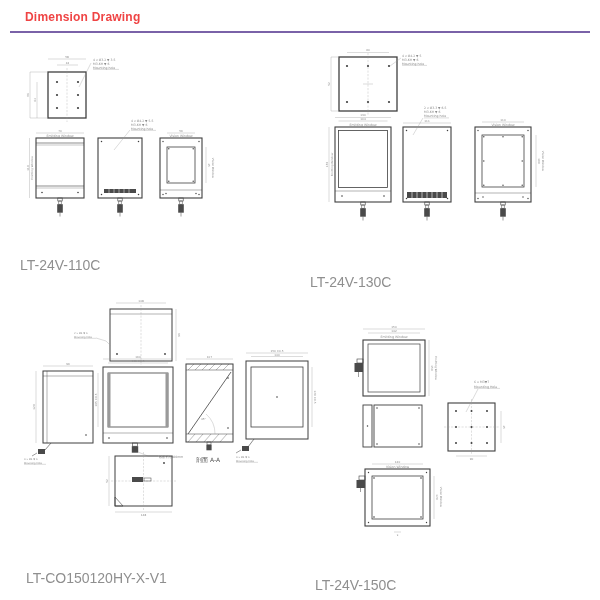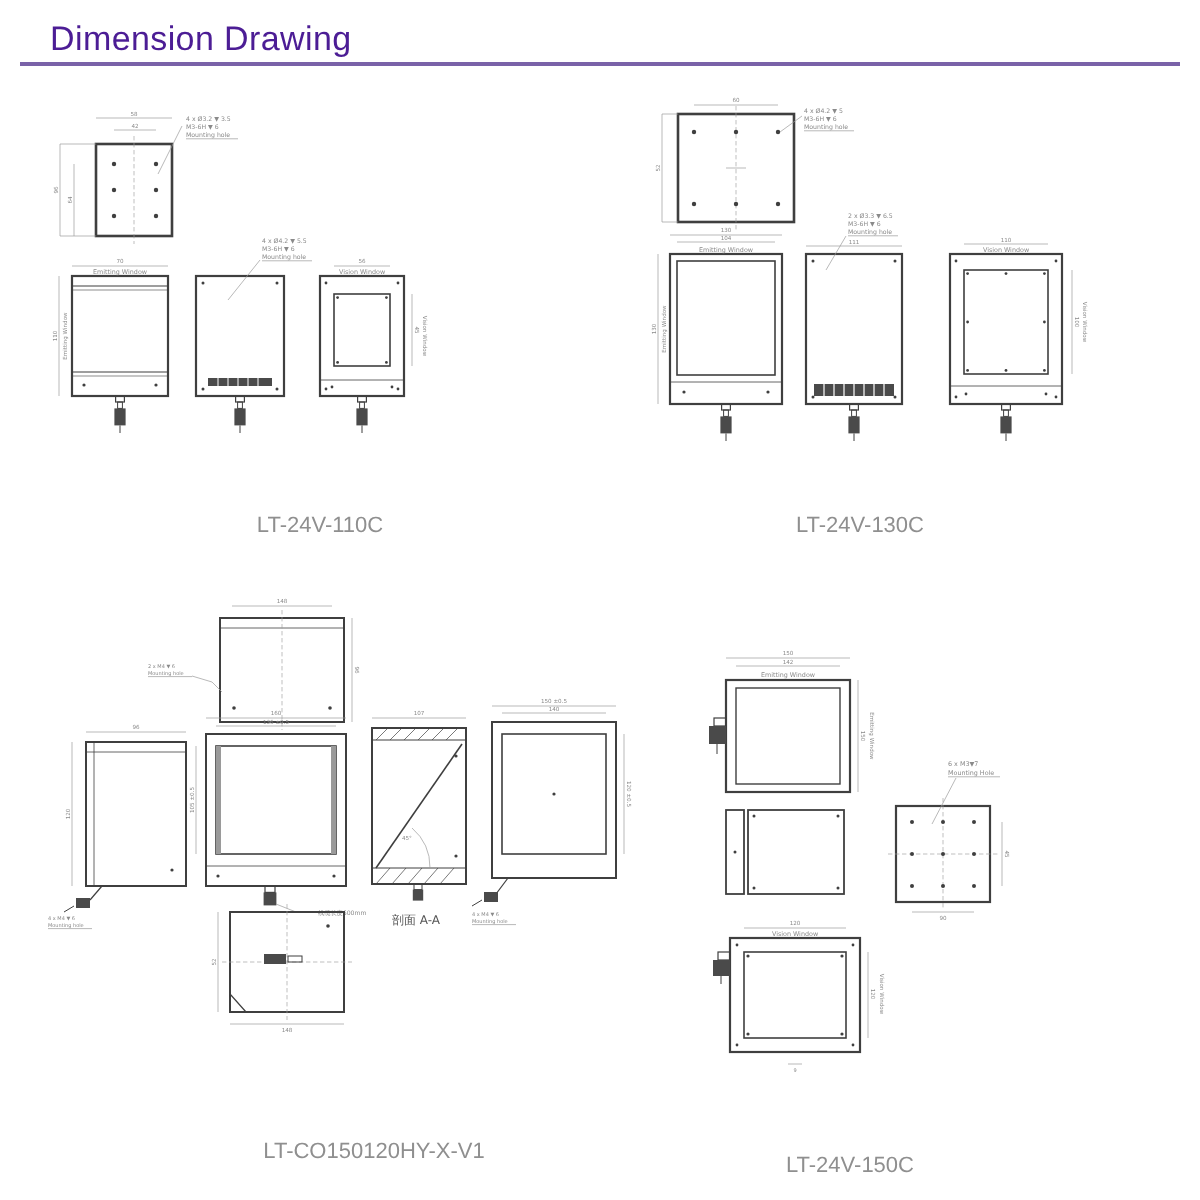--- a/index.html
+++ b/index.html
@@ -1,19 +1,19 @@
 <!DOCTYPE html>
 <html><head>
 <meta charset="utf-8">
 <style>
   *{margin:0;padding:0;box-sizing:border-box}
   html,body{width:600px;height:600px;background:#ffffff;font-family:"Liberation Sans",sans-serif;position:relative;overflow:hidden}
-  .header-title{position:absolute;left:25px;top:10px;font-size:17px;font-weight:normal;color:#4c1d95;letter-spacing:.2px}
+  .header-title{position:absolute;left:25px;top:10px;font-size:12px;font-weight:bold;color:#ef4444;letter-spacing:.2px}
   .header-rule{position:absolute;left:10px;right:10px;top:31px;height:2px;background:#7a62a8}
-  .product-label{position:absolute;font-size:11px;color:#8f8f8f;text-align:center}
+  .product-label{position:absolute;font-size:14px;color:#8f8f8f;text-align:left}
   svg{position:absolute}
   svg text{font-family:"DejaVu Sans",sans-serif;fill:#8a8a8a}
   .ln{stroke:#3f3f3f;fill:none}
   .dl{stroke:#9b9b9b;stroke-width:.35;fill:none}
   .cl{stroke:#9b9b9b;stroke-width:.32;fill:none;stroke-dasharray:2.2,1.3}
   .dot{fill:#3f3f3f;stroke:none}
   .t25{font-size:2.5px}.t28{font-size:2.8px}.t3{font-size:3.1px}.t32{font-size:3.2px}
   .cn{font-size:6px;fill:#555;font-family:"DejaVu Sans",sans-serif}
   .mid{text-anchor:middle}
 </style>
@@ -419,15 +419,15 @@
     <text class="t32 mid" x="69.5" y="175">Vision Window</text>
     <line class="dl" x1="106" y1="183" x2="106" y2="226"></line>
     <text class="t28 mid" x="107.5" y="204" transform="rotate(90 107.5 204)">120</text>
     <text class="t28 mid" x="112" y="204" transform="rotate(90 112 204)">Vision Window</text>
     <line class="dl" x1="66" y1="239" x2="73" y2="239"></line>
     <text class="t25 mid" x="69.5" y="243">9</text>
   </g>
 </svg>
 
 <div class="product-label" style="left:20px;top:257px;width:280px">LT-24V-110C</div>
-<div class="product-label" style="left:310px;top:257px;width:240px">LT-24V-130C</div>
-<div class="product-label" style="left:37px;top:570px;width:300px">LT-CO150120HY-X-V1</div>
+<div class="product-label" style="left:310px;top:274px;width:240px">LT-24V-130C</div>
+<div class="product-label" style="left:26px;top:570px;width:300px">LT-CO150120HY-X-V1</div>
 <div class="product-label" style="left:315px;top:577px;width:220px">LT-24V-150C</div>
 
 </body></html>

